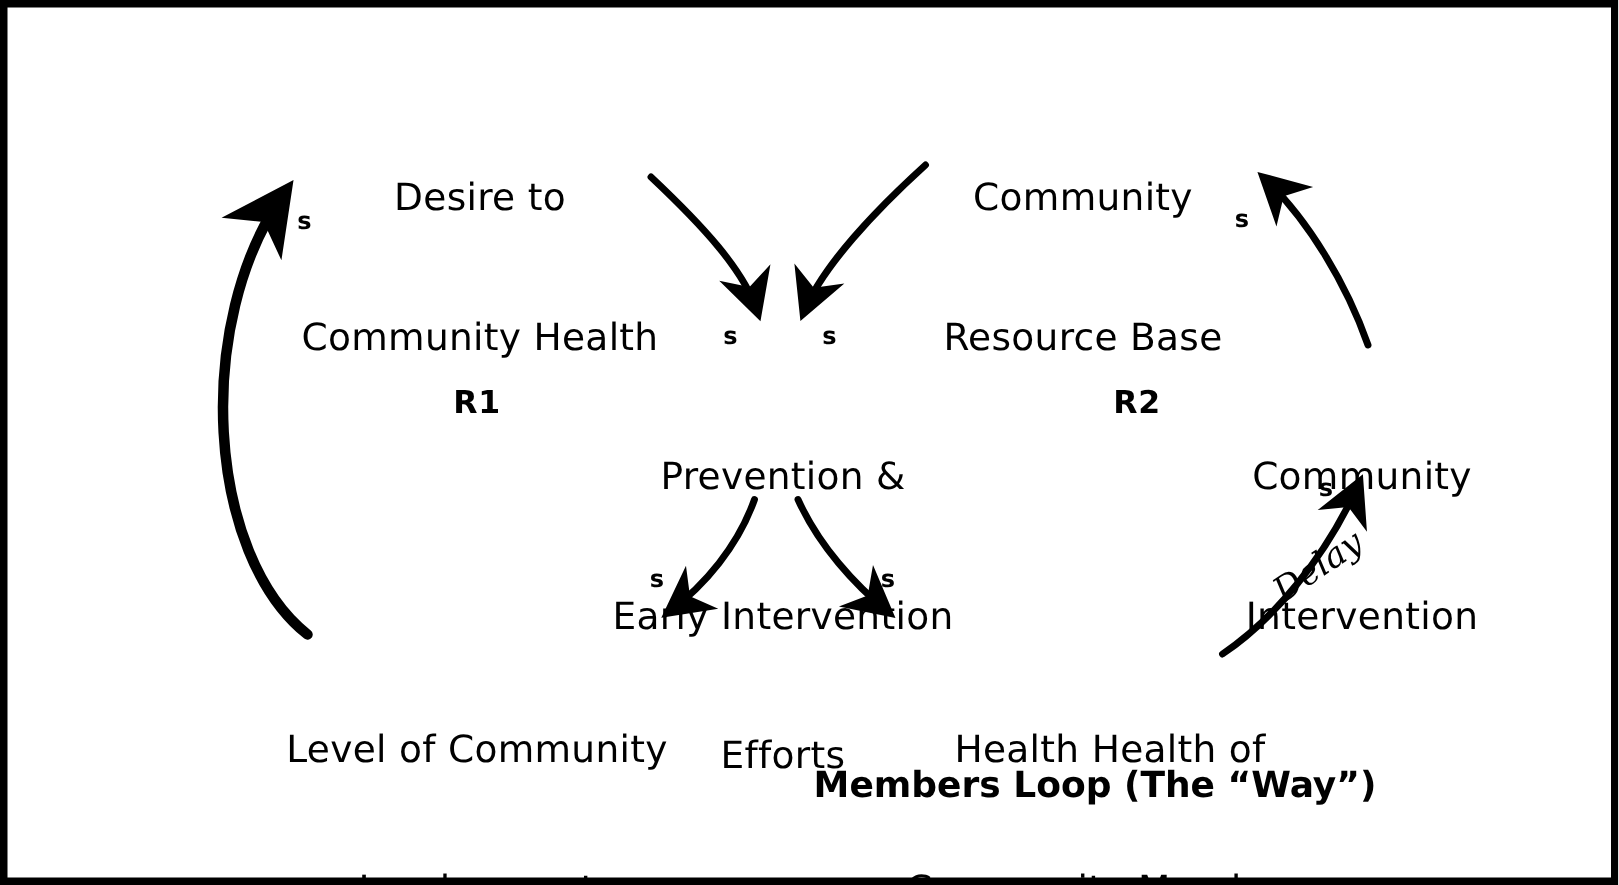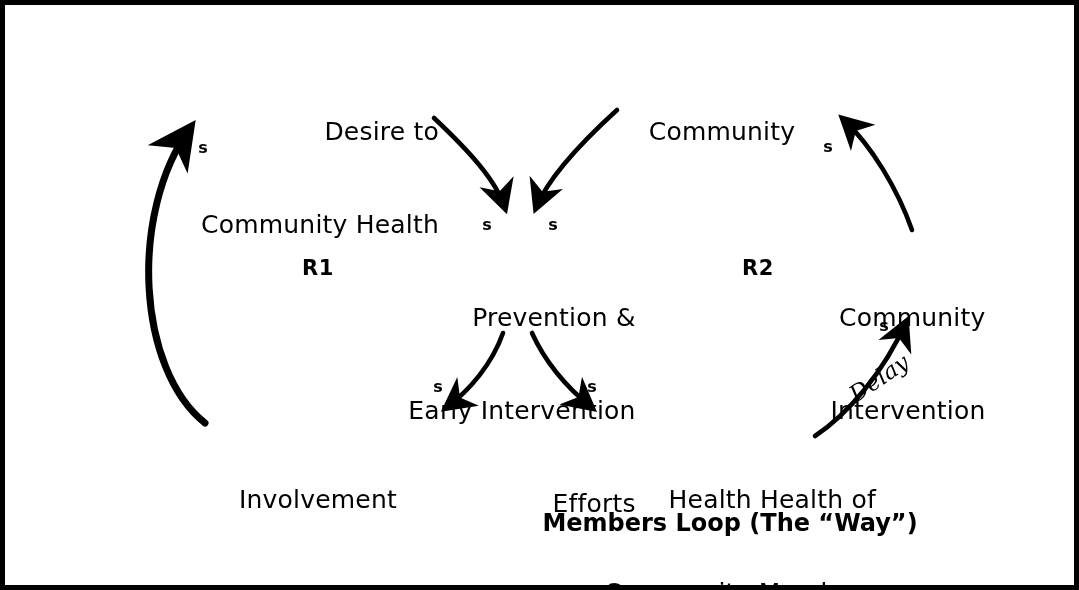--- a/index.html
+++ b/index.html
@@ -42,21 +42,20 @@
     color: #000000;
     font-family: "DejaVu Sans", sans-serif;
     font-size: 25px;
     line-height: 31px;
     letter-spacing: 0.2px;
     white-space: pre;
     transform: translate(-50%, 0);
   }
   .node .line {
     display: block;
-    text-align: right;
   }
   
   .loop-id {
     position: absolute;
     font-family: "DejaVu Sans", sans-serif;
     font-size: 21px;
     font-weight: bold;
     color: #000000;
     transform: translate(-50%, -50%);
     letter-spacing: 0.5px;
@@ -121,34 +120,36 @@
     <path d="M 912,230 C 898,190 872,146 843,119" fill="none" stroke="#000000" stroke-width="4.6" stroke-linecap="round" marker-end="url(#ah)"></path>
   </svg>
 
   <div class="node" style="left:320px; top:54px;">
     <span class="line">Desire to</span>
     <span class="line">Community Health</span>
   </div>
 
   <div class="node" style="left:722px; top:54px;">
     <span class="line">Community</span>
+    <span class="line">Resource Base</span>
   </div>
 
   <div class="node" style="left:522px; top:240px;">
     <span class="line">Prevention &amp;</span>
     <span class="line">Early Intervention</span>
     <span class="line">Efforts</span>
   </div>
 
   <div class="node" style="left:908px; top:240px;">
     <span class="line">Community</span>
     <span class="line">Intervention</span>
   </div>
 
   <div class="node" style="left:318px; top:422px;">
+    <span class="line">Level of Community</span>
     <span class="line">Involvement</span>
   </div>
 
   <div class="node" style="left:740px; top:422px;">
     <span class="line">Health Health of</span>
     <span class="line">Community Members</span>
   </div>
 
   <div class="loop-id" style="left:318px; top:268px;">R1</div>
   <div class="loop-id" style="left:758px; top:268px;">R2</div>

